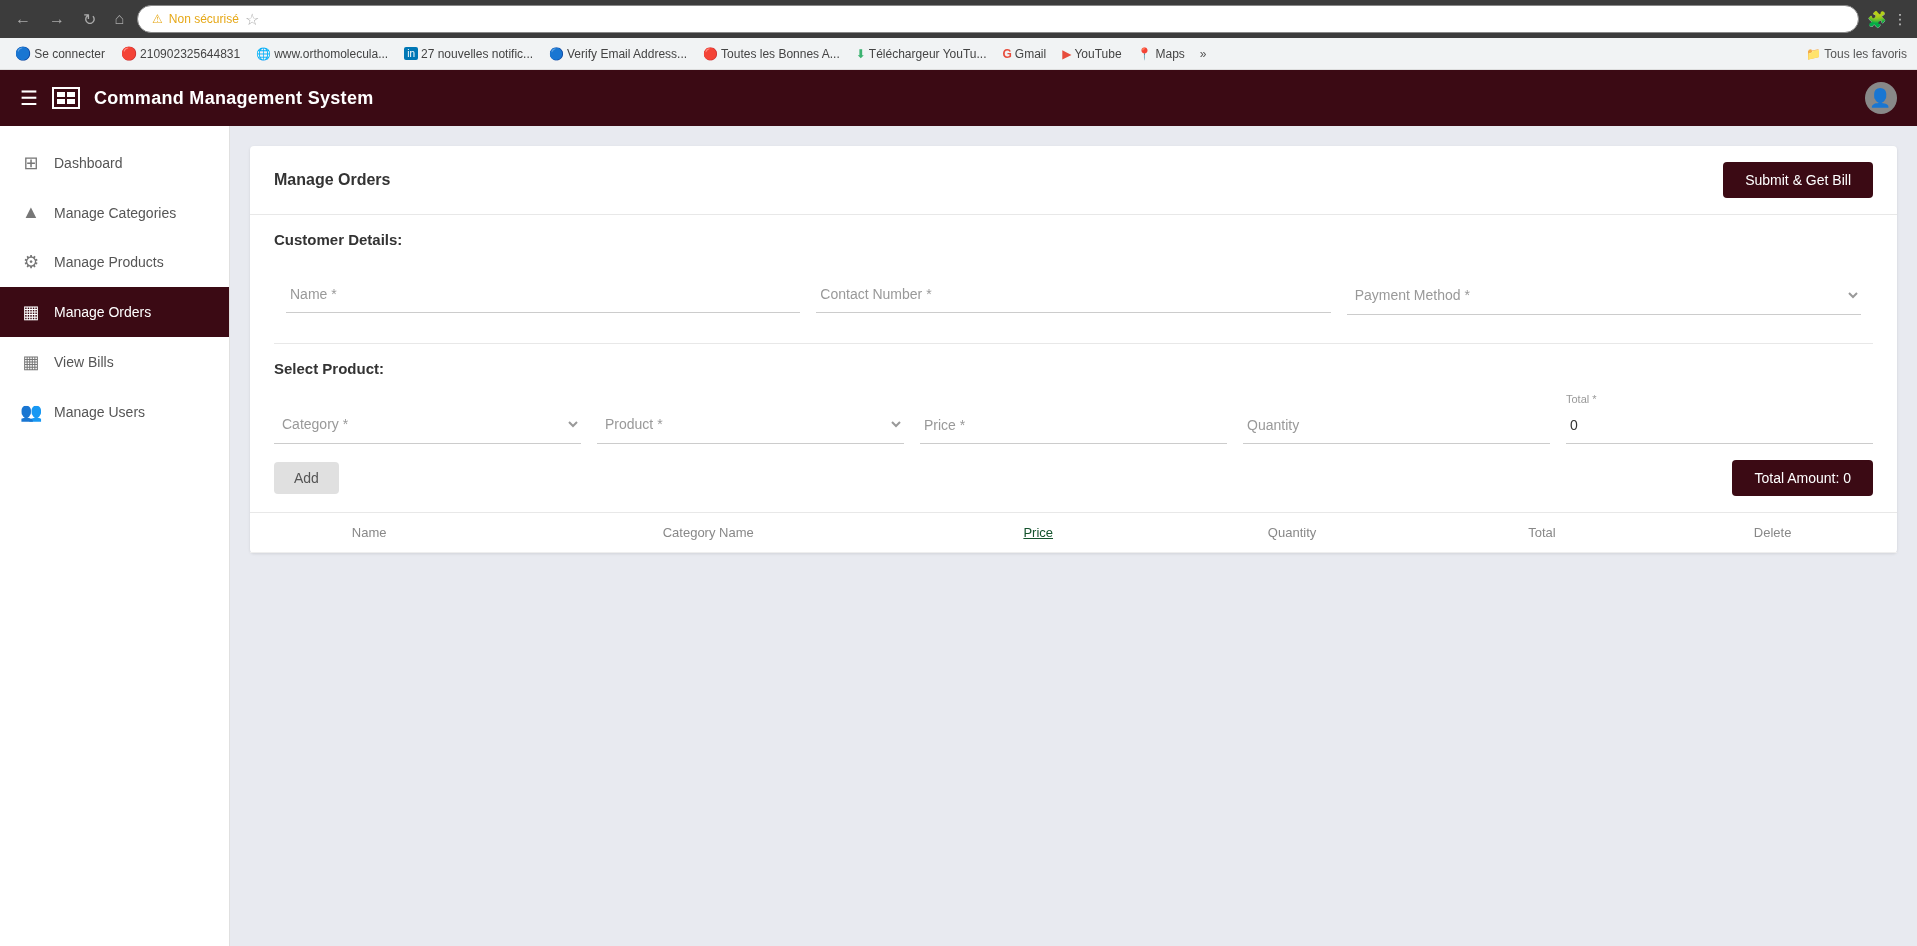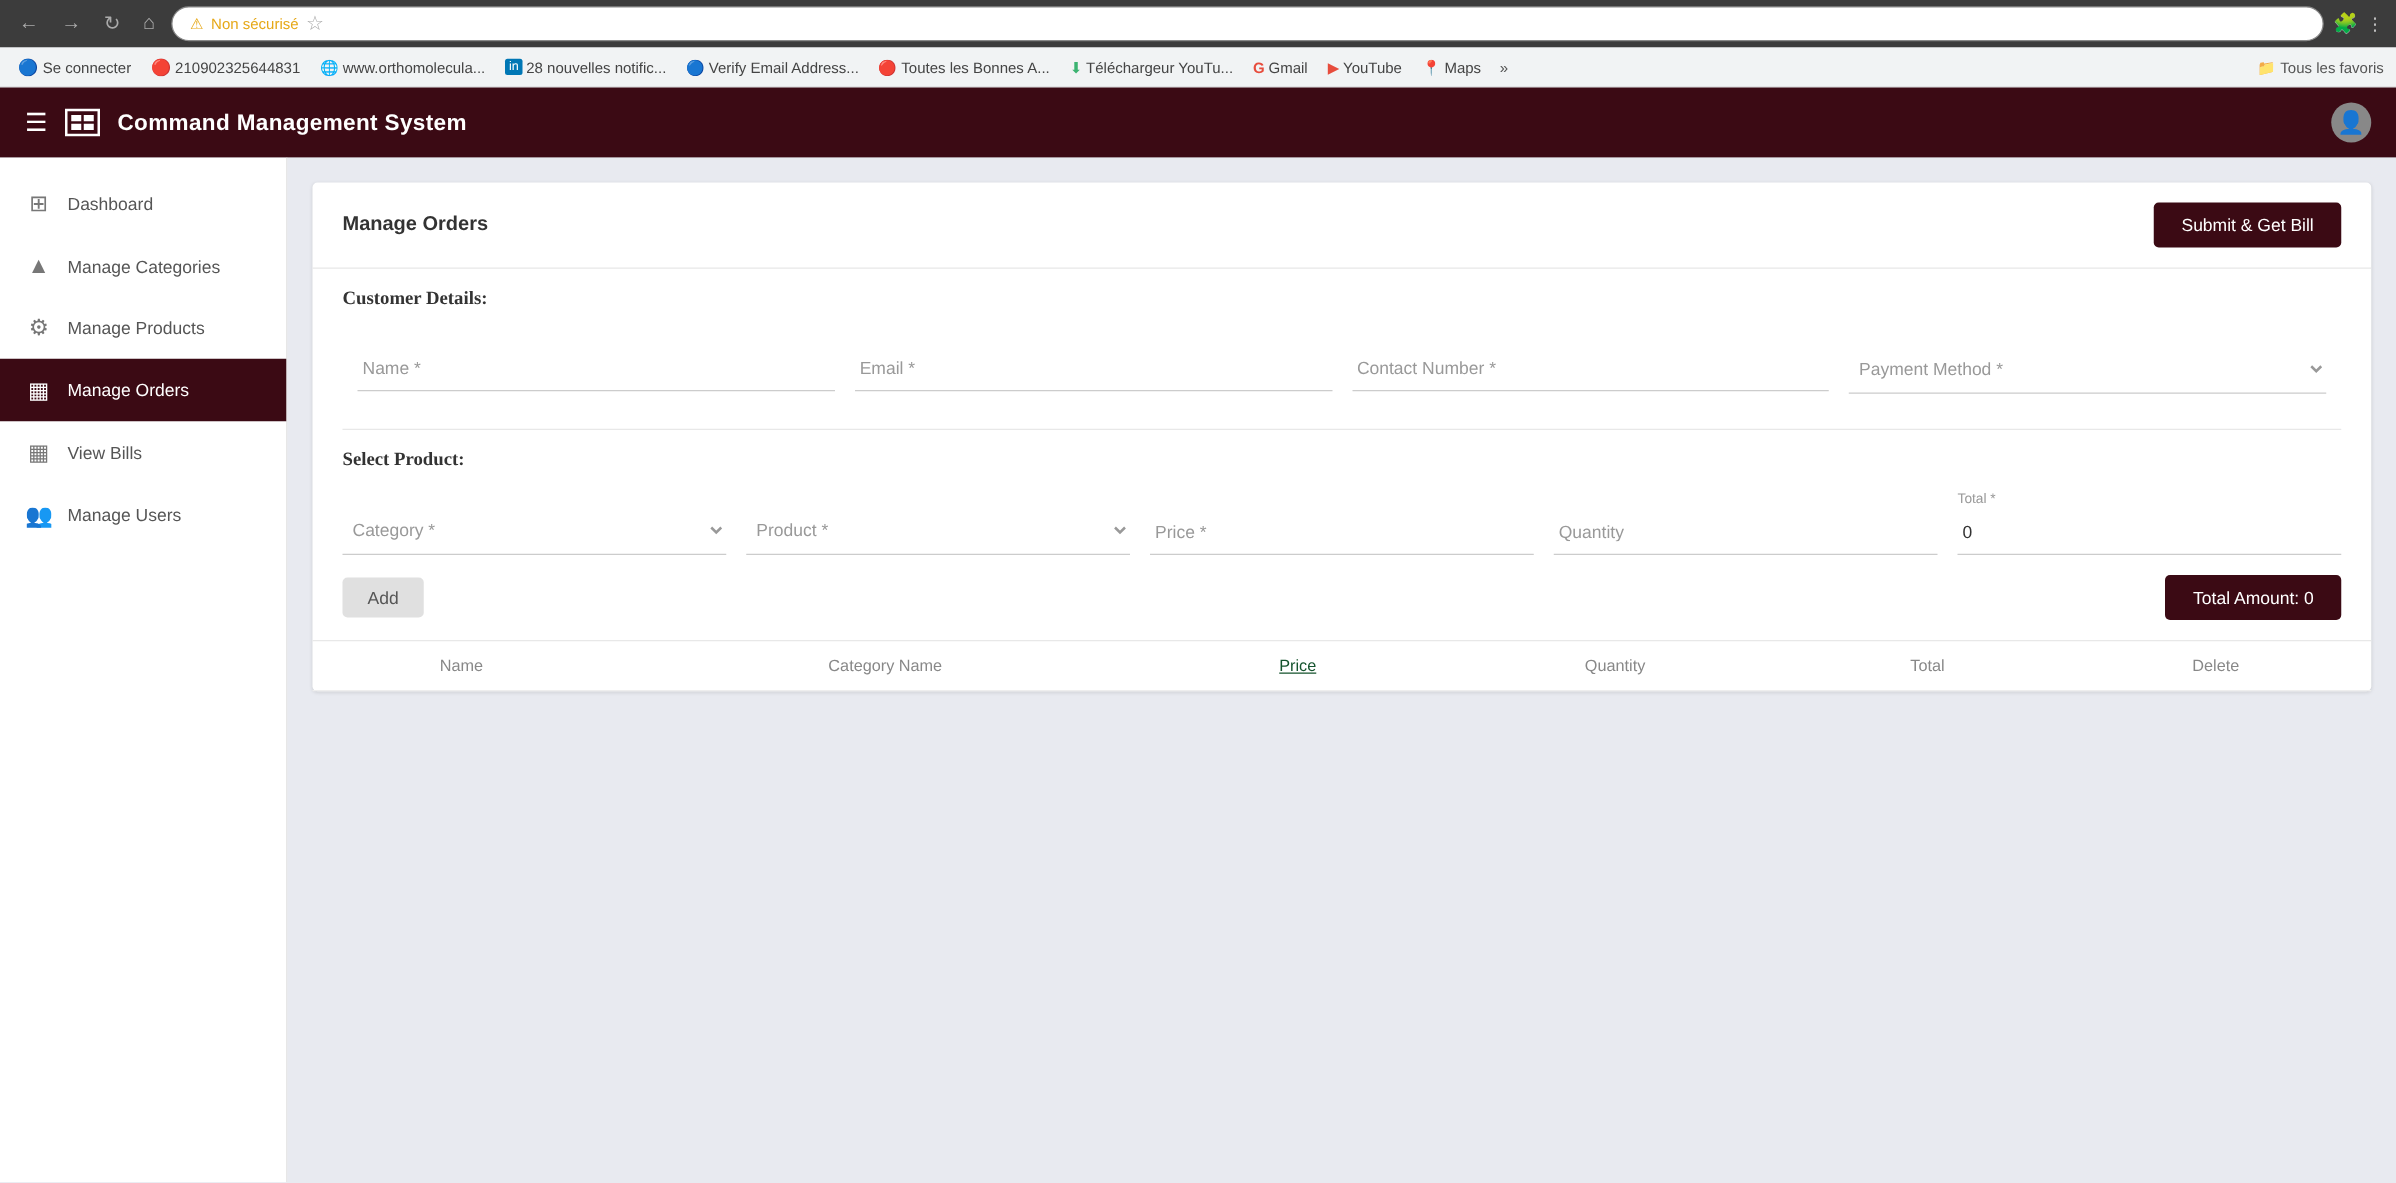--- a/index.html
+++ b/index.html
@@ -204,21 +204,20 @@
     }
     .form-group input::placeholder { color: #999; }
     .form-group select { color: #999; cursor: pointer; appearance: auto; }
 
     
     .section-label {
       font-size: 15px;
       font-weight: 600;
       color: #333;
       padding: 16px 24px 8px;
-      font-family: Liberation Serif, serif;
     }
 
     .select-row {
       display: flex;
       gap: 16px;
       align-items: flex-end;
       padding: 8px 24px 16px;
     }
     .select-group {
       flex: 1;
@@ -317,21 +316,21 @@
   <div class="bookmark-item">
     <span style="color:#c0392b;font-size:13px;">🔴</span>
     <span>210902325644831</span>
   </div>
   <div class="bookmark-item">
     <span>🌐</span>
     <span>www.orthomolecula...</span>
   </div>
   <div class="bookmark-item">
     <span style="background:#0077b5;color:white;padding:1px 3px;font-size:10px;border-radius:2px;">in</span>
-    <span>28 nouvelles notific...</span>
+    <span>27 nouvelles notific...</span>
   </div>
   <div class="bookmark-item">
     <span>🔵</span>
     <span>Verify Email Address...</span>
   </div>
   <div class="bookmark-item">
     <span style="color:#e74c3c;">🔴</span>
     <span>Toutes les Bonnes A...</span>
   </div>
   <div class="bookmark-item">
@@ -406,23 +405,20 @@
         <div class="card-header">
           <span class="card-title">Manage Orders</span>
           <button class="btn-primary">Submit &amp; Get Bill</button>
         </div>
 
         <div class="section-label">Customer Details:</div>
         <div class="card-body">
           <div class="form-row">
             <div class="form-group">
               <input type="text" placeholder="Name *" style="">
-            </div>
-            <div class="form-group">
-              <input type="text" placeholder="Email *" style="">
             </div>
             <div class="form-group">
               <input type="text" placeholder="Contact Number *" style="">
             </div>
             <div class="form-group">
               <select>
                 <option value="" disabled="" selected="">Payment Method *</option>
                 <option value="cash">Cash</option>
                 <option value="card">Card</option>
               </select>

